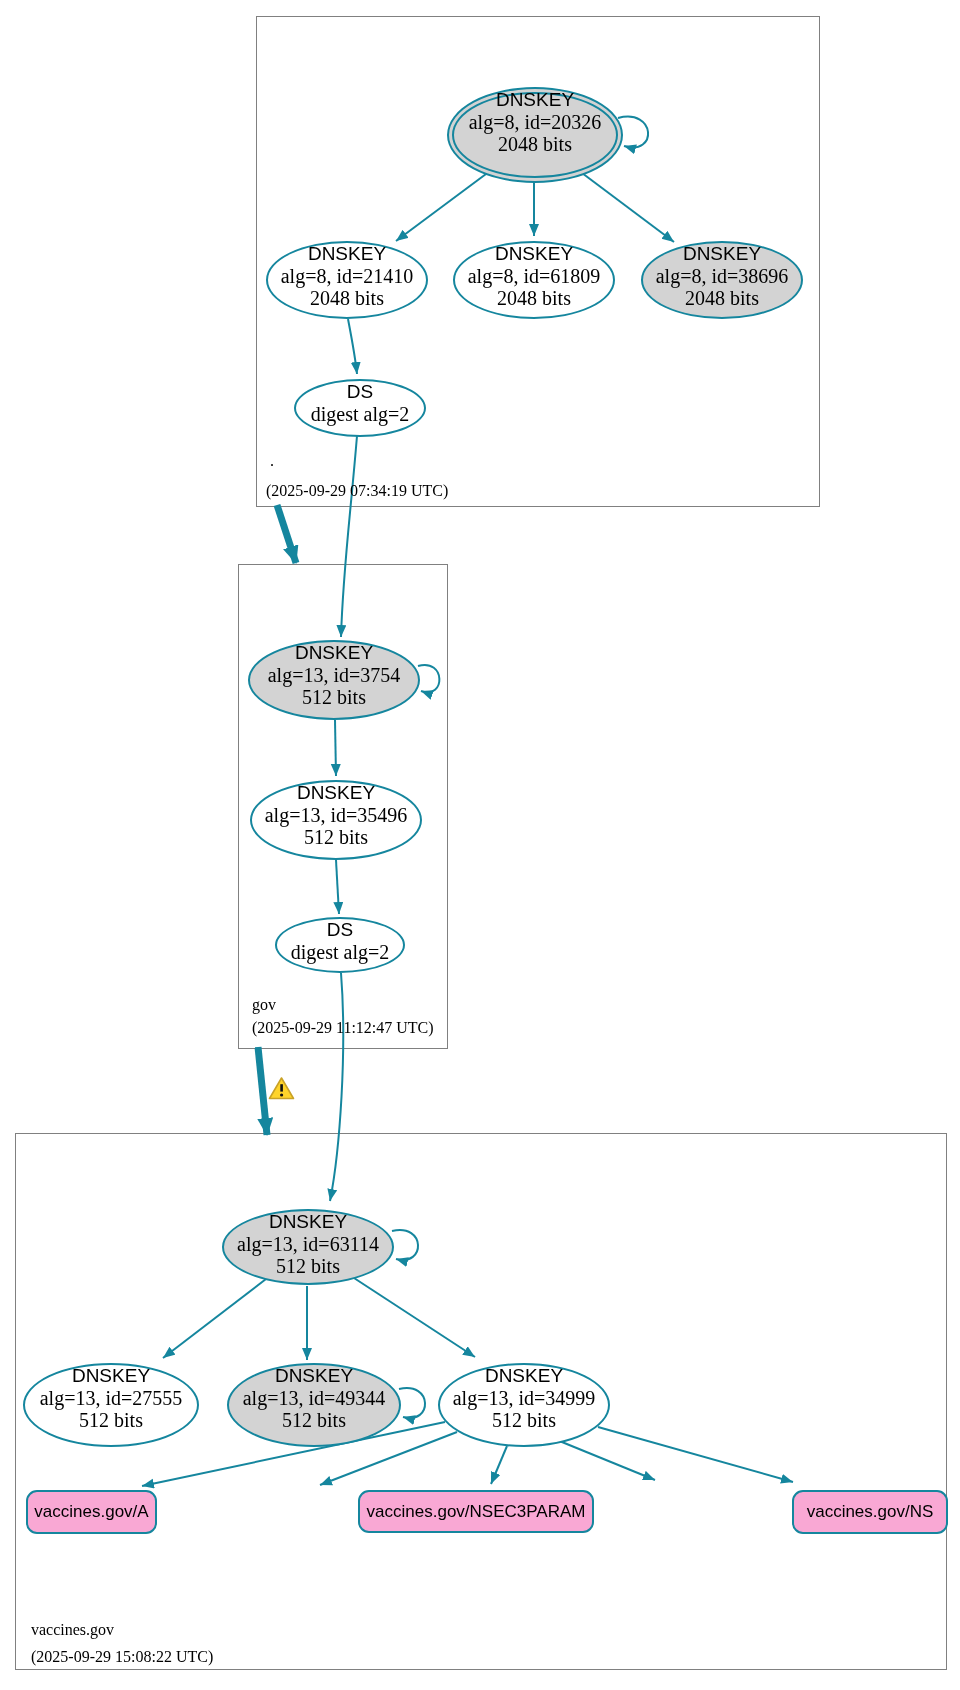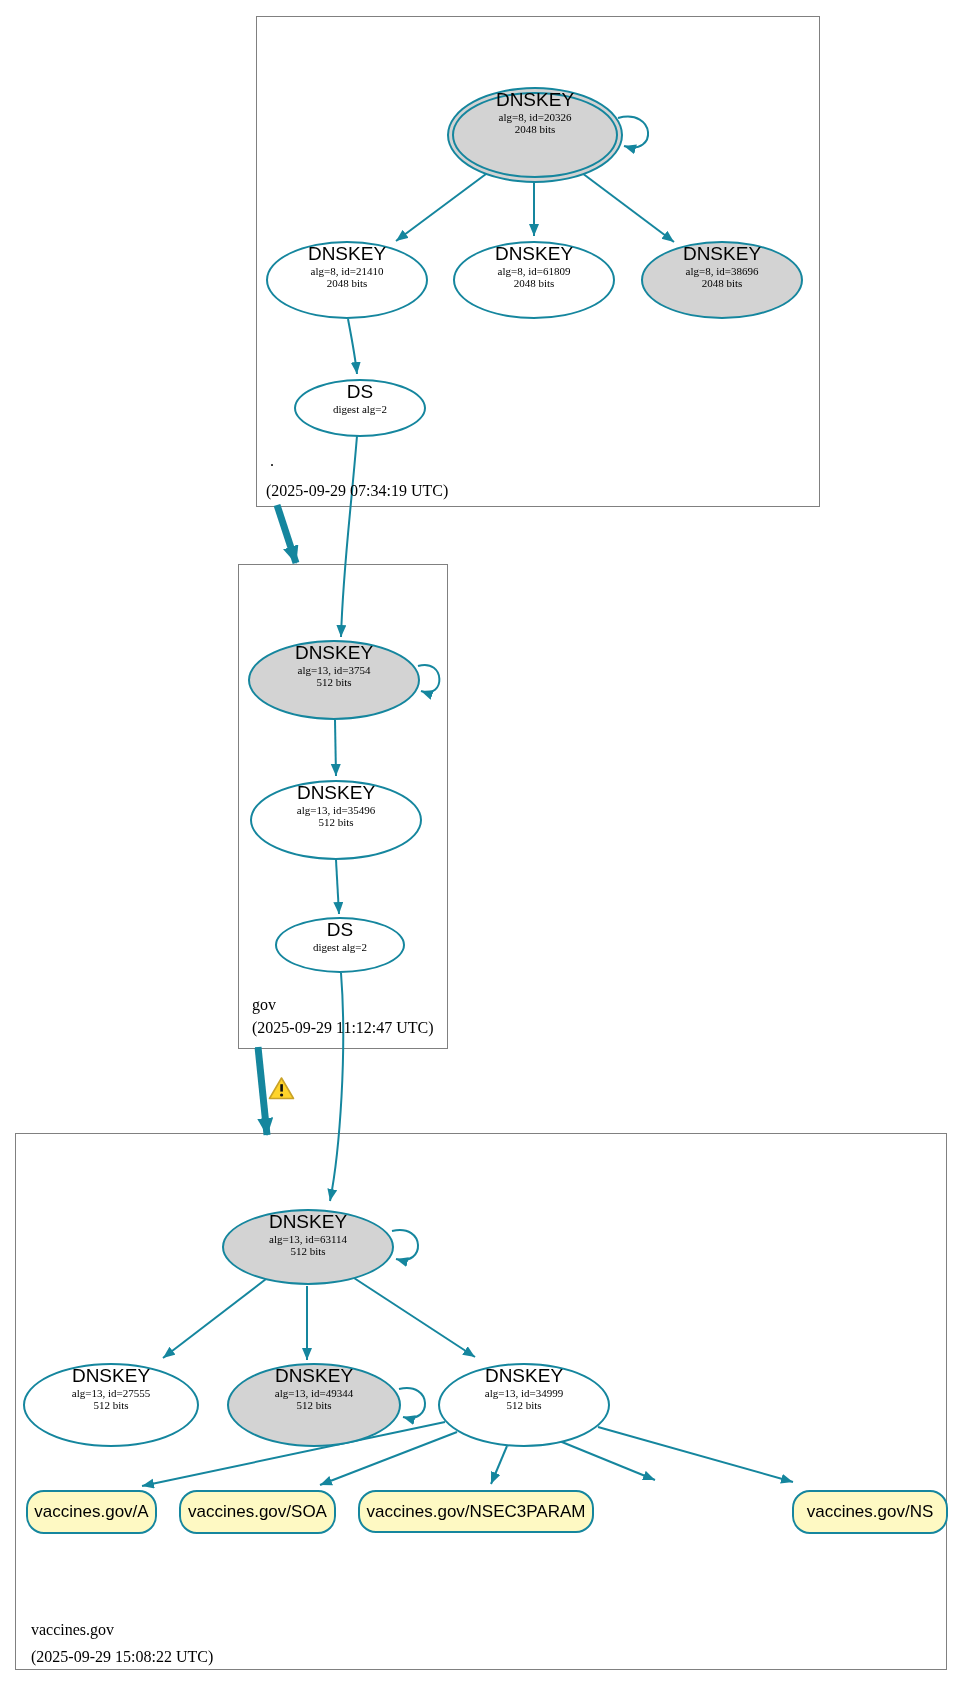--- a/index.html
+++ b/index.html
@@ -12,22 +12,22 @@
           font-family:"Liberation Serif", serif;color:#000;}
   .zone-box{position:absolute;border:1px solid var(--box-border);background:transparent;}
   .edges{position:absolute;left:0;top:0;width:960px;height:1690px;pointer-events:none;}
   .ellipse{position:absolute;border:2px solid var(--teal);border-radius:50%;background:#fff;
            display:flex;flex-direction:column;align-items:center;
            text-align:center;box-sizing:border-box;}
   .ellipse.gray{background:var(--gray-fill);}
   .ellipse.double::before{content:'';position:absolute;inset:3px;border:2px solid var(--teal);
            border-radius:50%;}
   .nt{font-family:"Liberation Sans", sans-serif;font-size:19px;line-height:1.15;position:relative;}
-  .nd{font-family:"Liberation Serif", serif;font-size:11px;line-height:1.12;position:relative;}
-  .rrset{position:absolute;border:2px solid var(--teal);border-radius:18px;background:#fef9c3;
+  .nd{font-family:"Liberation Serif", serif;font-size:20px;line-height:1.12;position:relative;}
+  .rrset{position:absolute;border:2px solid var(--teal);border-radius:11px;background:#f9a8d4;
          display:flex;align-items:center;justify-content:center;box-sizing:border-box;
          font-family:"Liberation Sans", sans-serif;font-size:17px;}
   .zone-name{position:absolute;font-size:16px;font-family:"Liberation Serif", serif;}
   .zone-ts{position:absolute;font-size:16px;font-family:"Liberation Serif", serif;}
   .warn{position:absolute;}
 </style>
 </head>
 <body>
 
 <div class="canvas">
@@ -147,23 +147,20 @@
   </div>
   <div class="ellipse" style="left:438px;top:1363px;width:172px;height:84px">
     <div class="nt">DNSKEY</div>
     <div class="nd">alg=13, id=34999</div>
     <div class="nd">512 bits</div>
   </div>
 
   <div class="rrset" style="left:26px;top:1490px;width:131px;height:44px">
     <span>vaccines.gov/A</span>
   </div>
-  <div class="rrset" style="left:179px;top:1490px;width:157px;height:44px">
-    <span>vaccines.gov/SOA</span>
-  </div>
   <div class="rrset" style="left:358px;top:1490px;width:236px;height:43px">
     <span>vaccines.gov/NSEC3PARAM</span>
   </div>
   <div class="rrset" style="left:792px;top:1490px;width:156px;height:44px">
     <span>vaccines.gov/NS</span>
   </div>
 
   <div class="zone-name" style="left:31px;top:1621px">vaccines.gov</div>
   <div class="zone-ts" style="left:31px;top:1648px">(2025-09-29 15:08:22 UTC)</div>
 

